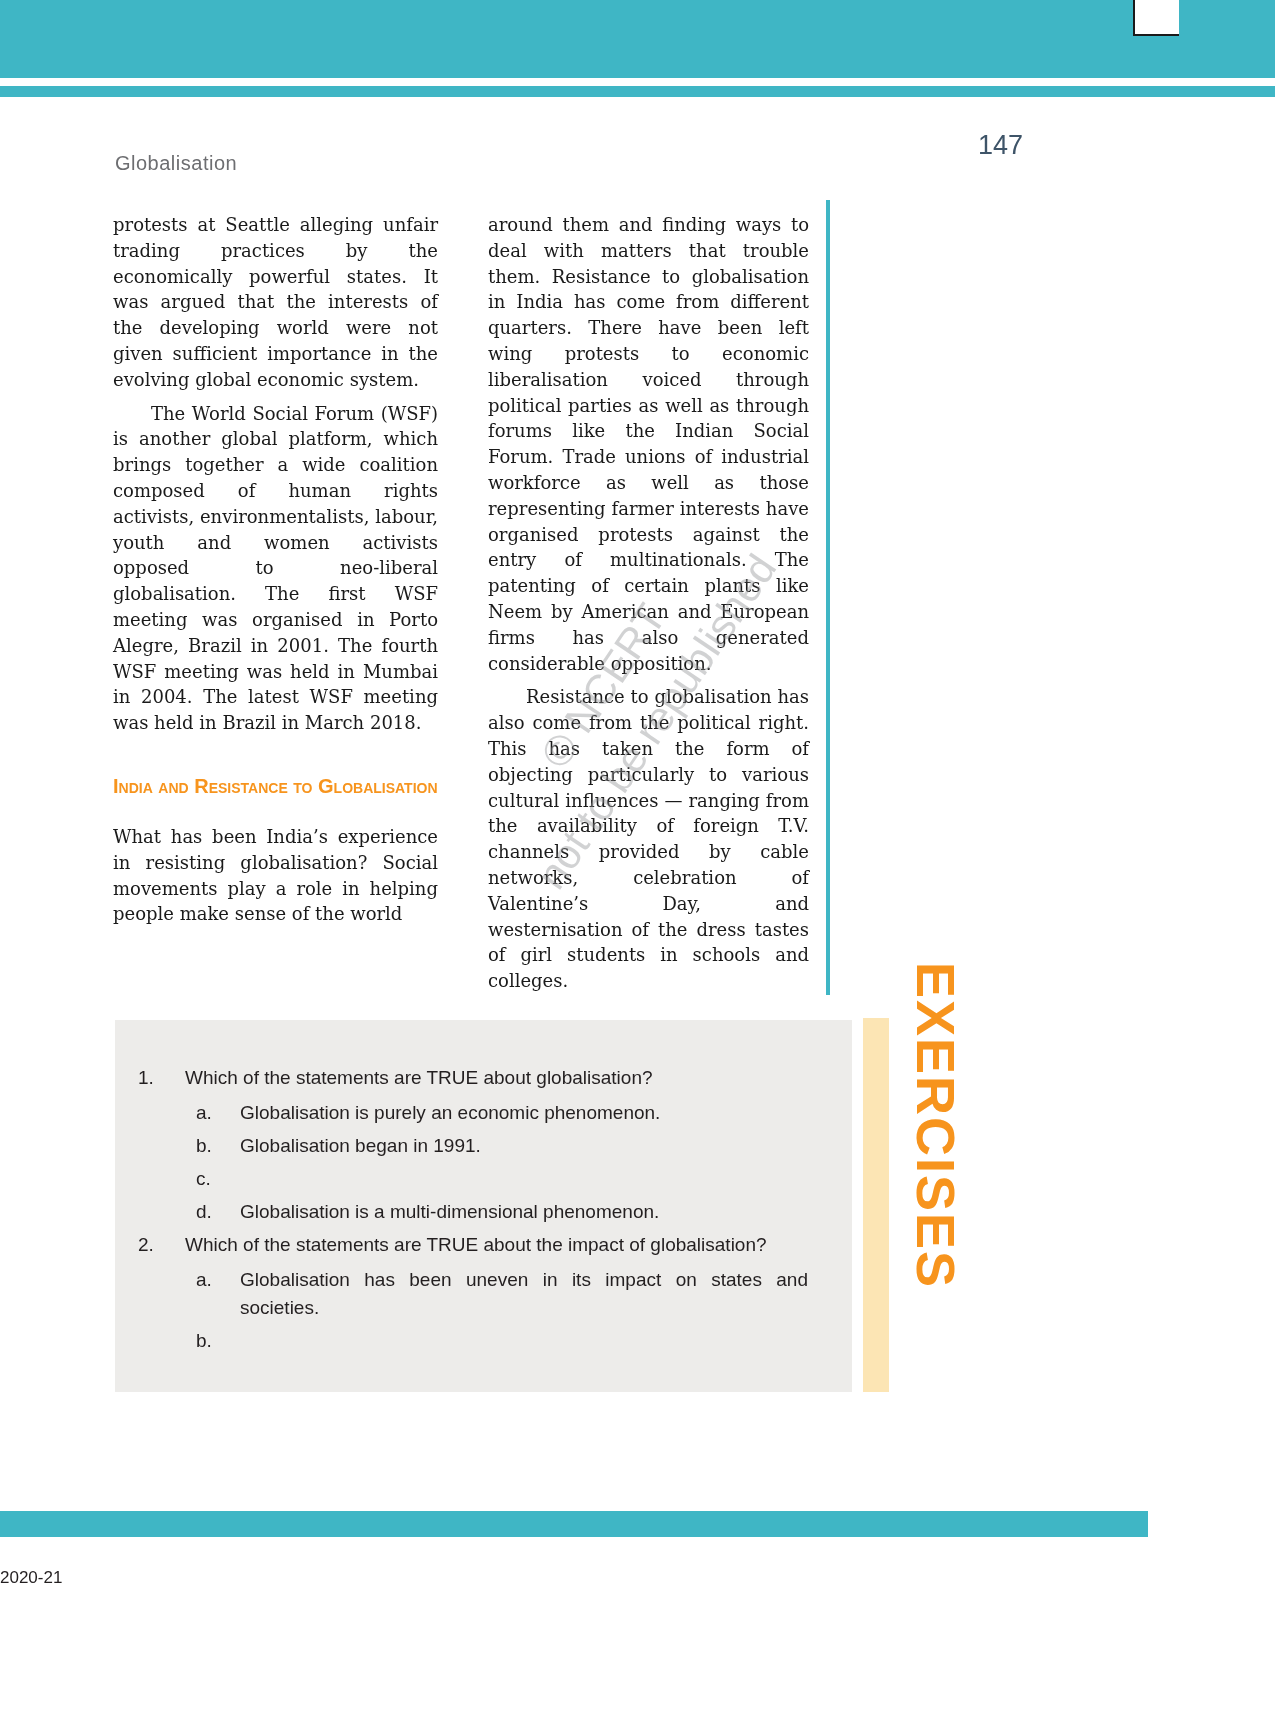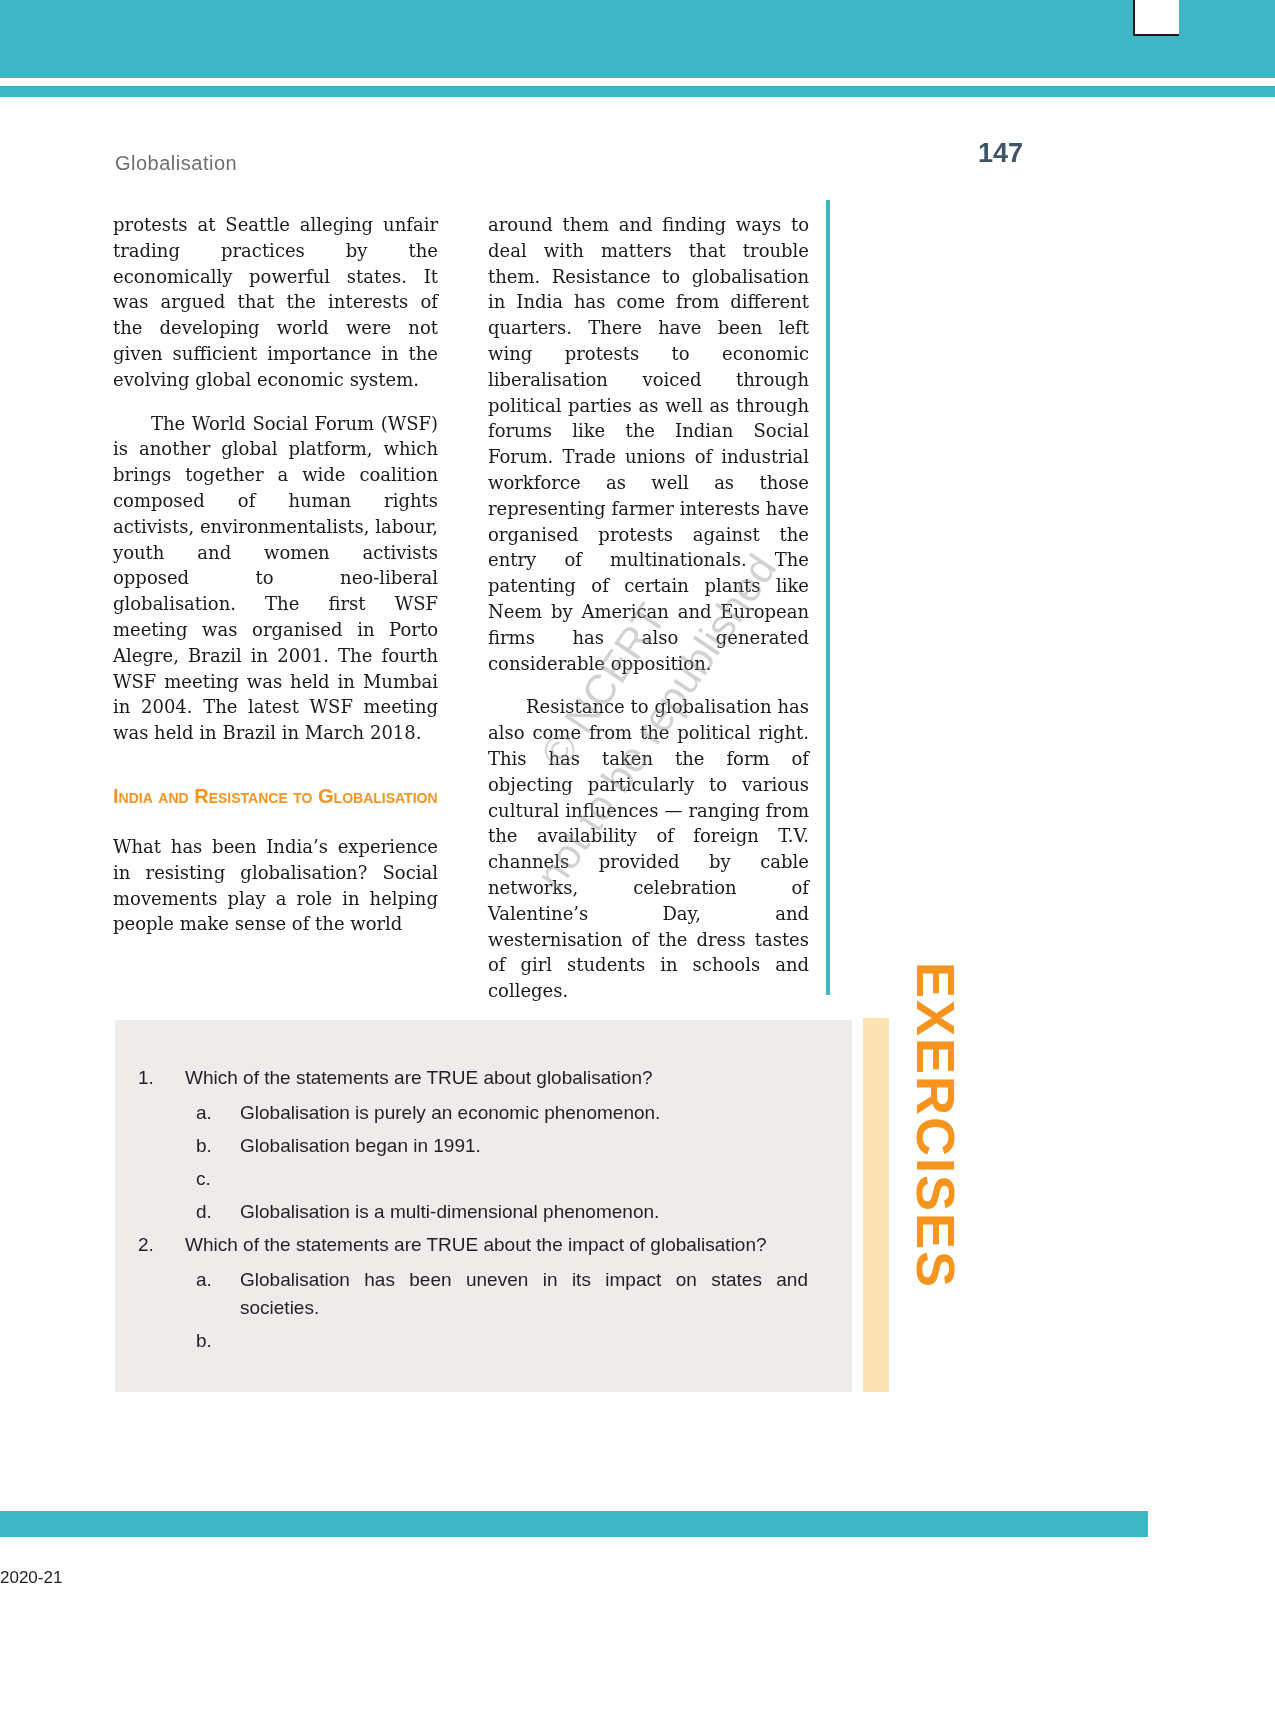--- a/index.html
+++ b/index.html
@@ -14,29 +14,29 @@
   .corner-mark {
     position:absolute; left:1133px; top:0; width:46px; height:36px; background:#ffffff;
     border-left:2px solid #1a1a1a; border-bottom:2px solid #1a1a1a;
   }
   
   .chapter-title {
     position:absolute; left:115px; top:152px;
     font-family:"Liberation Sans", sans-serif; font-size:20px; color:#6d6e71; letter-spacing:.5px;
   }
   .page-number {
-    position:absolute; left:978px; top:138px;
-    font-family:"Liberation Sans", sans-serif; font-size:27px; font-weight:bold; color:#3e5468;
+    position:absolute; left:978px; top:130px;
+    font-family:"Liberation Sans", sans-serif; font-size:27px; font-weight:normal; color:#3e5468;
   }
   
   .cols { position:absolute; left:113px; top:212px; width:696px; display:flex; gap:50px; }
   .col { font-size:18px; line-height:25.8px; text-align:justify; }
   .col-left { width:325px; }
   .col-right { width:321px; }
-  .col p + p { margin-top:18px; }
+  .col p + p { margin-top:8px; }
   .indent { text-indent:38px; }
   .section-heading {
     margin-top:28px; margin-bottom:16px;
     font-family:"Liberation Sans", sans-serif; font-variant:small-caps; font-weight:bold;
     color:#f7941d; font-size:20px; line-height:44px; text-align:left; text-indent:0;
   }
   .em { }
   .vrule { position:absolute; left:826px; top:200px; width:4px; height:795px; background:#3fb6c5; }
   
   .watermark {

